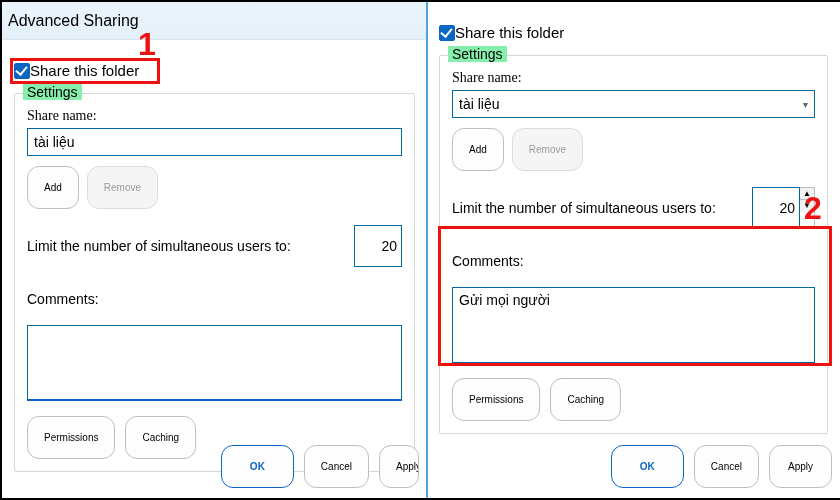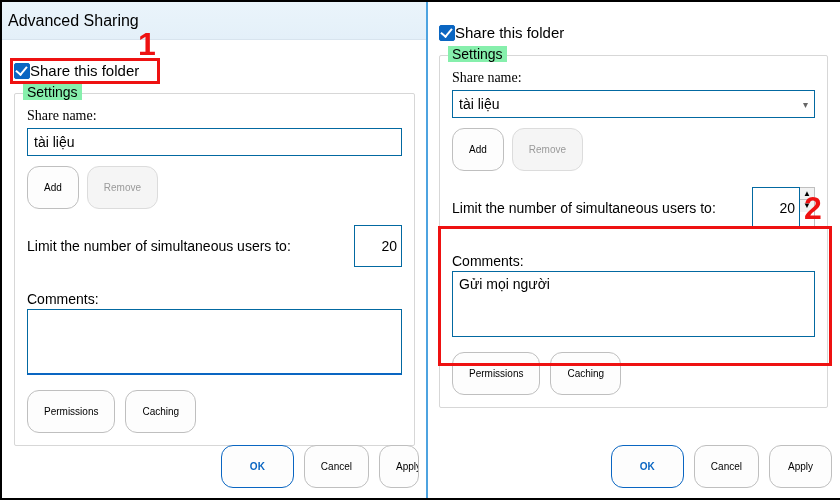--- a/index.html
+++ b/index.html
@@ -121,22 +121,22 @@
     border: 1px solid #bfbfbf; border-left: none;
   }
   .spin-btns div {
     width: 14px; height: 12px;
     font-size: 8px; line-height: 12px; text-align: center;
     background: #f2f2f2;
   }
   .spin-btns div:first-child { border-bottom: 1px solid #bfbfbf; }
   .comments-lbl { margin-top: 24px; font-size: 14px; }
   .comments {
-    width: 100%; height: 66px;
-    resize: none; margin-top: 2px;
+    width: 100%; height: 76px;
+    resize: none; margin-top: 18px;
   }
   .comments.focused { border-bottom: 2px solid #0a66c2; }
   .perm-row { display: flex; gap: 10px; margin-top: 12px; }
   .dlg-btns {
     position: absolute;
     bottom: 10px; right: 8px;
     display: flex; gap: 10px;
   }
   .btn.primary { border-color: #0a66c2; color: #0a66c2; padding: 0 28px; font-weight: bold; }
 

